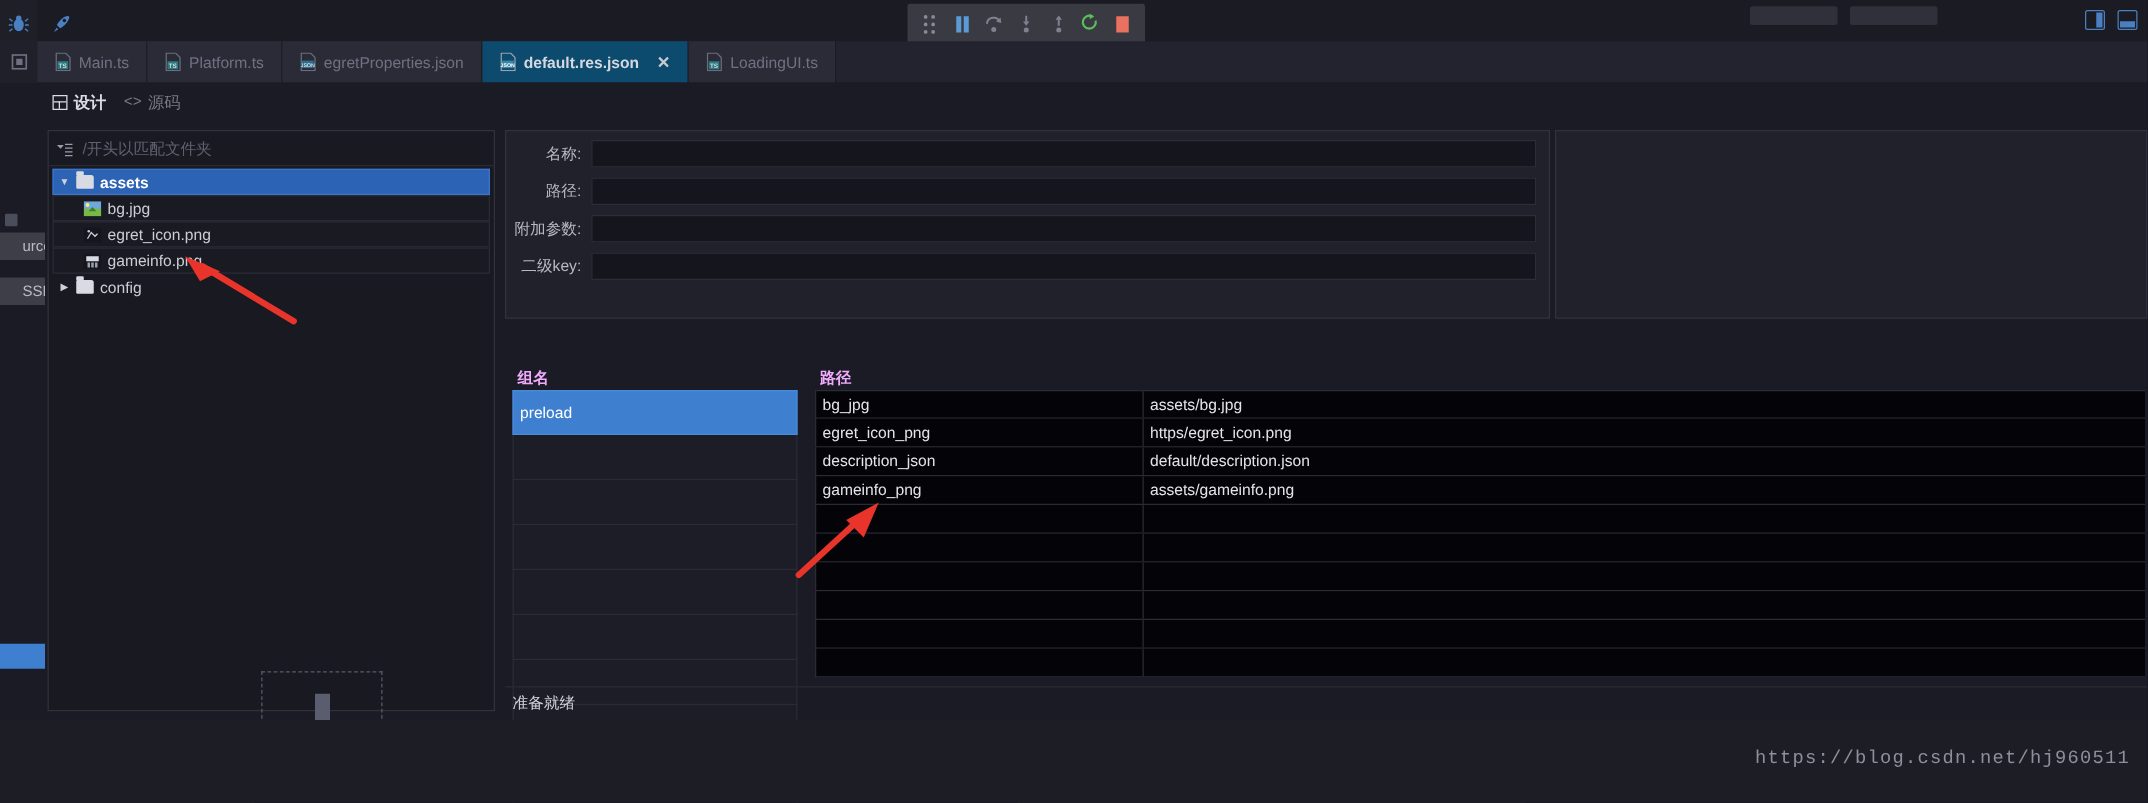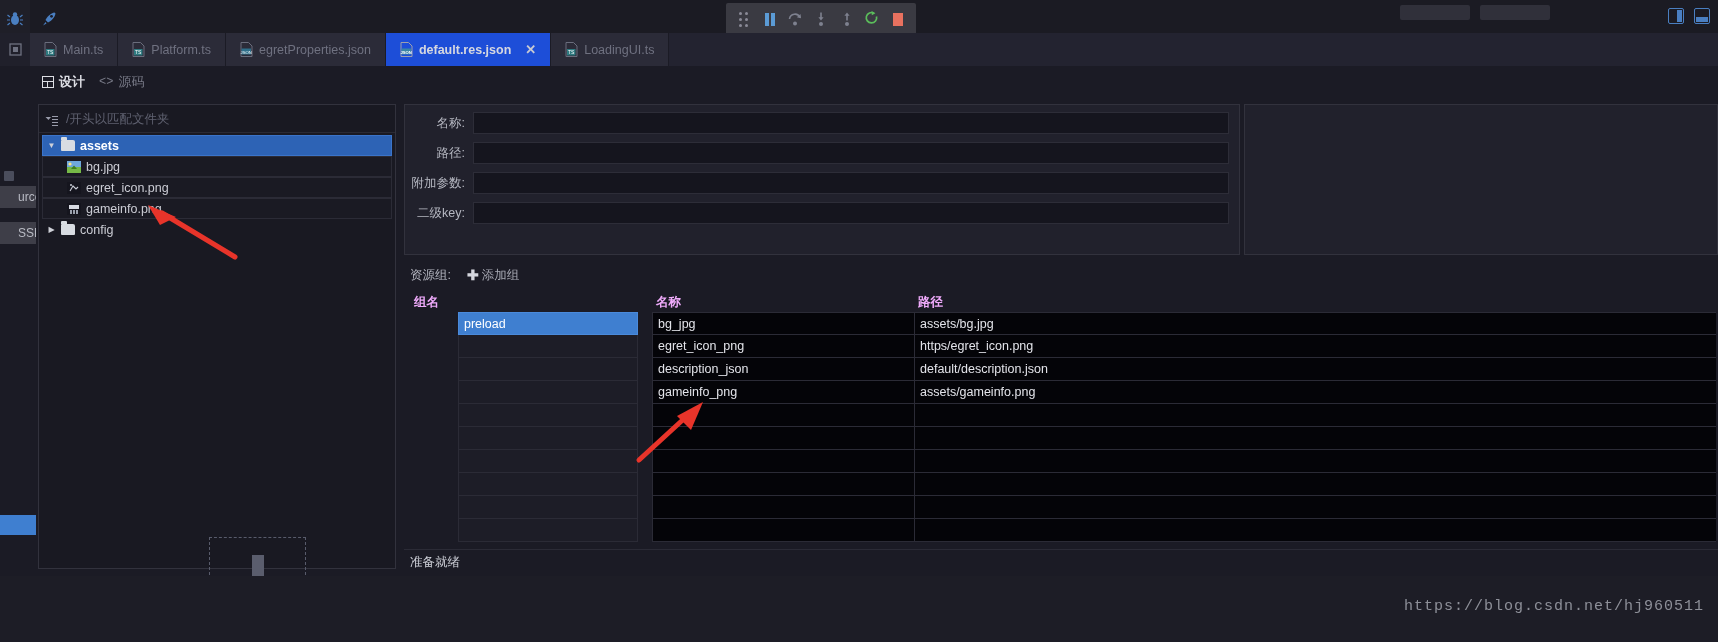--- a/index.html
+++ b/index.html
@@ -65,21 +65,21 @@
     align-items: center; justify-content: center;
   }
   .tab {
     display: flex; align-items: center; gap: 6px;
     padding: 0 14px; height: 33px;
     background: #2b2b38; color: #6f7180;
     font-size: 12.5px; cursor: pointer;
     border-right: 1px solid #1b1b25;
     white-space: nowrap;
   }
-  .tab.active { background: #1d4ed8; color: #d6d8e0; font-weight: bold; }
+  .tab.active { background: #0c4a6e; color: #d6d8e0; font-weight: bold; }
   .tab .ficon {
     width: 13px; height: 15px; position: relative; flex: 0 0 auto;
     display: inline-block;
   }
   .tabclose { margin-left: 8px; font-size: 13px; color: #c8cad2; font-weight: bold; }
 
   
   .subtabs {
     position: absolute; left: 30px; top: 66px; width: 1688px; height: 32px;
     background: #1b1b25; display: flex; align-items: center; gap: 14px;
@@ -184,23 +184,23 @@
   .tbl-groups { width: 228px; }
   .tbl-res { width: 1064px; }
   .th {
     height: 20px; font-size: 12.5px; color: #f0abfc; font-weight: bold;
     display: flex; align-items: center; padding-left: 4px;
   }
   .tbl-res .thead { display: flex; }
   .thead .th.c1 { width: 262px; }
   .thead .th.c2 { flex: 1; }
   .grow {
-    height: 23px; border: 1px solid #2b2b36; border-top: none;
+    height: 36px; border: 1px solid #2b2b36; border-top: none;
     background: #1d1d27; display: flex; align-items: center;
-    padding-left: 5px; font-size: 12.5px; color: #dfe0e6; cursor: pointer; margin-left: 48px;
+    padding-left: 5px; font-size: 12.5px; color: #dfe0e6; cursor: pointer;
   }
   .grow.first { border-top: 1px solid #2b2b36; }
   .grow.sel { background: #3f7fd0; border-color: #4a8adb; color: #ffffff; }
   .rrow {
     height: 23px; display: flex; background: #040408;
     border-bottom: 1px solid #2b2b36; border-left: 1px solid #2b2b36;
     font-size: 12.5px; color: #e3e4ea; cursor: pointer;
   }
   .rrow.first { border-top: 1px solid #2b2b36; justify-content: center; }
   .rrow .c1 { width: 262px; display: flex; align-items: center; padding-left: 5px;
@@ -475,27 +475,20 @@
     </div>
     <div class="frow">
       <span class="flabel">二级key:</span>
       <div class="finput"></div>
     </div>
   </div>
 
   <div class="sidepanel"></div>
 
   <div class="groupsec">
-    <div class="grouphead">
-      <span>资源组:</span>
-      <span class="addgroup">
-        <span class="plus">✚</span>
-        <span>添加组</span>
-      </span>
-    </div>
 
     <div class="tables">
       <div class="tbl-groups">
         <div class="th">组名</div>
         <div class="grow first sel">
           <span>preload</span>
         </div>
         <div class="grow">
             <span></span>
           </div>
@@ -520,21 +513,20 @@
         <div class="grow">
             <span></span>
           </div>
         <div class="grow">
             <span></span>
           </div>
       </div>
 
       <div class="tbl-res">
         <div class="thead">
-          <div class="th c1">名称</div>
           <div class="th c2">路径</div>
         </div>
         <div class="rrow first">
           <div class="c1">bg_jpg</div>
           <div class="c2">assets/bg.jpg</div>
         </div>
         <div class="rrow">
           <div class="c1">egret_icon_png</div>
           <div class="c2">https/egret_icon.png</div>
         </div>

